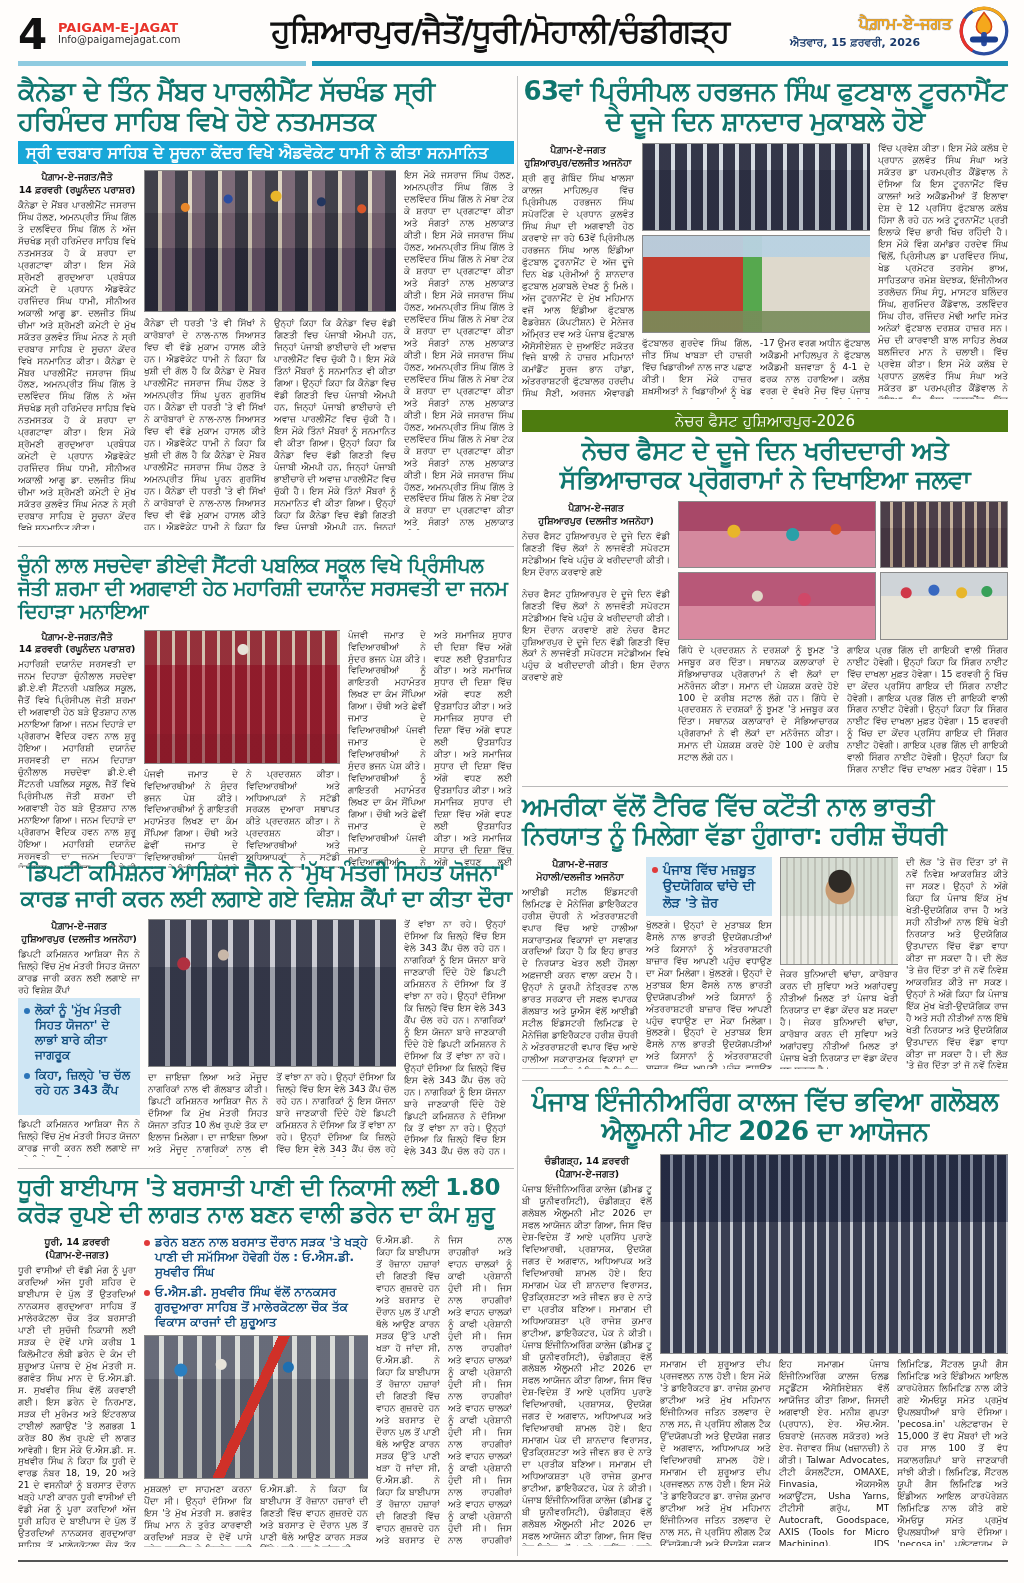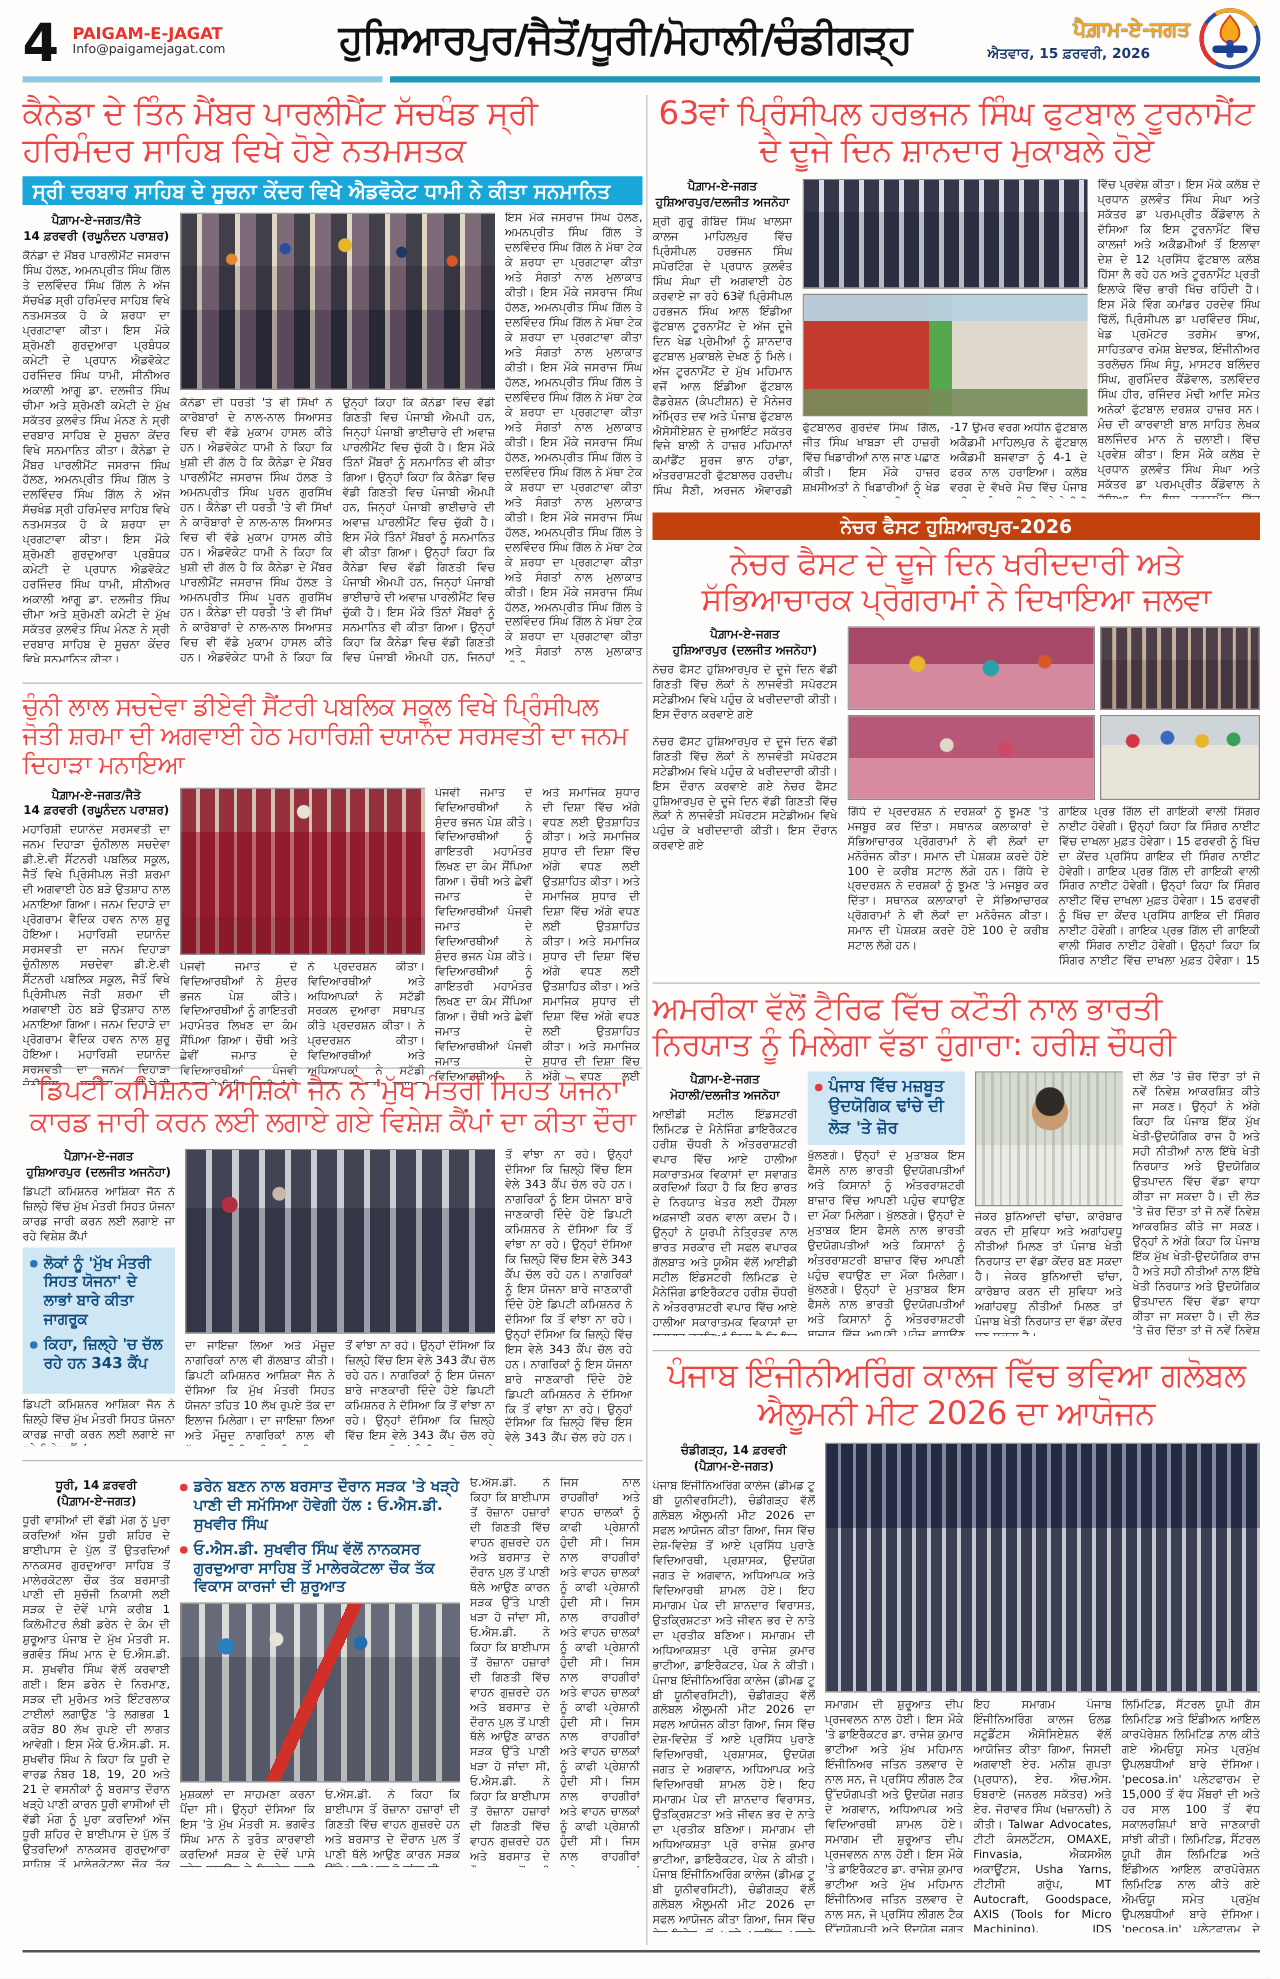--- a/index.html
+++ b/index.html
@@ -10,23 +10,23 @@
   .brand{position:absolute;left:58px;top:20px;font-size:13px;font-weight:bold;color:#e8332a;line-height:1.2;}
   .email{position:absolute;left:58px;top:34px;font-size:10px;color:#333;}
   .masthead{position:absolute;left:240px;top:12px;width:520px;text-align:center;font-size:32px;font-weight:bold;letter-spacing:-1px;}
   .brandpa{position:absolute;left:812px;top:14px;width:140px;text-align:right;font-size:16px;font-weight:bold;color:#f5a81c;text-shadow:0 0 1px #1a3f8f;}
   .dateline{position:absolute;left:790px;top:36px;width:162px;text-align:left;font-size:11px;font-weight:bold;color:#1a3a6b;}
   .logo{position:absolute;left:958px;top:5px;width:52px;height:52px;}
   .bar1{position:absolute;left:18px;top:61px;width:288px;height:5px;background:#8fcbe0;}
   .bar2{position:absolute;left:312px;top:61px;width:696px;height:5px;background:#1f97b8;}
   
   .art{position:absolute;}
-  .hl{font-weight:normal;color:#ef4444;line-height:1.16;letter-spacing:-0.5px;}
+  .hl{font-weight:bold;color:#0f766e;line-height:1.16;letter-spacing:-0.5px;}
   .sub{background:#18a7d8;color:#fff;font-weight:bold;font-size:16px;padding:2px 8px;white-space:nowrap;overflow:hidden;}
-  .banner{background:#c2410c;color:#fff;font-weight:bold;font-size:15px;text-align:center;padding:2px 4px;}
+  .banner{background:#4d7c0f;color:#fff;font-weight:normal;font-size:15px;text-align:center;padding:2px 4px;}
   .row{display:flex;gap:8px;align-items:stretch;}
   .colv{display:flex;flex-direction:column;overflow:hidden;}
   .txt{font-size:9px;line-height:1.33;text-align:justify;overflow:hidden;}
   .grow{flex:1 1 auto;min-height:0;}
   .by{text-align:center;font-weight:bold;font-size:9.5px;line-height:1.35;margin:1px 0 3px 0;}
   .bluebox{background:#cfe6f4;padding:5px 6px;margin:4px 0;}
   .bluebox .bl,.plainbl .bl{position:relative;padding-left:11px;font-weight:bold;color:#0f4c7e;font-size:12px;line-height:1.25;margin-bottom:5px;}
   .bl::before{content:"";position:absolute;left:0;top:5px;width:6px;height:6px;border-radius:50%;background:#e03a3a;}
   .bl.blue::before{background:#2b74b8;}
   .divh{position:absolute;background:#b9b9b9;height:1px;}
@@ -169,20 +169,21 @@
         </div>
       </div>
       <div class="colv" style="flex:0 0 102px;">
         <div class="txt grow">ਤੋਂ ਵਾਂਝਾ ਨਾ ਰਹੇ। ਉਨ੍ਹਾਂ ਦੱਸਿਆ ਕਿ ਜ਼ਿਲ੍ਹੇ ਵਿੱਚ ਇਸ ਵੇਲੇ 343 ਕੈਂਪ ਚੱਲ ਰਹੇ ਹਨ। ਨਾਗਰਿਕਾਂ ਨੂੰ ਇਸ ਯੋਜਨਾ ਬਾਰੇ ਜਾਣਕਾਰੀ ਦਿੰਦੇ ਹੋਏ ਡਿਪਟੀ ਕਮਿਸ਼ਨਰ ਨੇ ਦੱਸਿਆ ਕਿ ਤੋਂ ਵਾਂਝਾ ਨਾ ਰਹੇ। ਉਨ੍ਹਾਂ ਦੱਸਿਆ ਕਿ ਜ਼ਿਲ੍ਹੇ ਵਿੱਚ ਇਸ ਵੇਲੇ 343 ਕੈਂਪ ਚੱਲ ਰਹੇ ਹਨ। ਨਾਗਰਿਕਾਂ ਨੂੰ ਇਸ ਯੋਜਨਾ ਬਾਰੇ ਜਾਣਕਾਰੀ ਦਿੰਦੇ ਹੋਏ ਡਿਪਟੀ ਕਮਿਸ਼ਨਰ ਨੇ ਦੱਸਿਆ ਕਿ ਤੋਂ ਵਾਂਝਾ ਨਾ ਰਹੇ। ਉਨ੍ਹਾਂ ਦੱਸਿਆ ਕਿ ਜ਼ਿਲ੍ਹੇ ਵਿੱਚ ਇਸ ਵੇਲੇ 343 ਕੈਂਪ ਚੱਲ ਰਹੇ ਹਨ। ਨਾਗਰਿਕਾਂ ਨੂੰ ਇਸ ਯੋਜਨਾ ਬਾਰੇ ਜਾਣਕਾਰੀ ਦਿੰਦੇ ਹੋਏ ਡਿਪਟੀ ਕਮਿਸ਼ਨਰ ਨੇ ਦੱਸਿਆ ਕਿ ਤੋਂ ਵਾਂਝਾ ਨਾ ਰਹੇ। ਉਨ੍ਹਾਂ ਦੱਸਿਆ ਕਿ ਜ਼ਿਲ੍ਹੇ ਵਿੱਚ ਇਸ ਵੇਲੇ 343 ਕੈਂਪ ਚੱਲ ਰਹੇ ਹਨ। ਨਾਗਰਿਕਾਂ ਨੂੰ ਇਸ ਯੋਜਨਾ ਬਾਰੇ ਜਾਣਕਾਰੀ ਦਿੰਦੇ ਹੋਏ ਡਿਪਟੀ ਕਮਿਸ਼ਨਰ ਨੇ ਦੱਸਿਆ ਕਿ</div>
       </div>
     </div>
   </div>
   <div class="divh" style="left:18px;top:1168px;width:496px;"></div>
 
   <div class="art" style="left:18px;top:1174px;width:496px;">
+    <div class="hl" style="font-size:23px;">ਧੂਰੀ ਬਾਈਪਾਸ 'ਤੇ ਬਰਸਾਤੀ ਪਾਣੀ ਦੀ ਨਿਕਾਸੀ ਲਈ 1.80 ਕਰੋੜ ਰੁਪਏ ਦੀ ਲਾਗਤ ਨਾਲ ਬਣਨ ਵਾਲੀ ਡਰੇਨ ਦਾ ਕੰਮ ਸ਼ੁਰੂ</div>
     <div class="row" style="margin-top:8px;height:312px;">
       <div class="colv" style="flex:0 0 118px;">
         <div class="by"><span>ਧੂਰੀ, 14 ਫ਼ਰਵਰੀ</span><br><span>(ਪੈਗ਼ਾਮ-ਏ-ਜਗਤ)</span></div>
         <div class="txt grow">ਧੂਰੀ ਵਾਸੀਆਂ ਦੀ ਵੱਡੀ ਮੰਗ ਨੂੰ ਪੂਰਾ ਕਰਦਿਆਂ ਅੱਜ ਧੂਰੀ ਸ਼ਹਿਰ ਦੇ ਬਾਈਪਾਸ ਦੇ ਪੁੱਲ ਤੋਂ ਉਤਰਦਿਆਂ ਨਾਨਕਸਰ ਗੁਰਦੁਆਰਾ ਸਾਹਿਬ ਤੋਂ ਮਾਲੇਰਕੋਟਲਾ ਚੌਕ ਤੱਕ ਬਰਸਾਤੀ ਪਾਣੀ ਦੀ ਸੁਚੱਜੀ ਨਿਕਾਸੀ ਲਈ ਸੜਕ ਦੇ ਦੋਵੇਂ ਪਾਸੇ ਕਰੀਬ 1 ਕਿਲੋਮੀਟਰ ਲੰਬੀ ਡਰੇਨ ਦੇ ਕੰਮ ਦੀ ਸ਼ੁਰੂਆਤ ਪੰਜਾਬ ਦੇ ਮੁੱਖ ਮੰਤਰੀ ਸ. ਭਗਵੰਤ ਸਿੰਘ ਮਾਨ ਦੇ ਓ.ਐਸ.ਡੀ. ਸ. ਸੁਖਵੀਰ ਸਿੰਘ ਵੱਲੋਂ ਕਰਵਾਈ ਗਈ। ਇਸ ਡਰੇਨ ਦੇ ਨਿਰਮਾਣ, ਸੜਕ ਦੀ ਮੁਰੰਮਤ ਅਤੇ ਇੰਟਰਲਾਕ ਟਾਈਲਾਂ ਲਗਾਉਣ 'ਤੇ ਲਗਭਗ 1 ਕਰੋੜ 80 ਲੱਖ ਰੁਪਏ ਦੀ ਲਾਗਤ ਆਵੇਗੀ। ਇਸ ਮੌਕੇ ਓ.ਐਸ.ਡੀ. ਸ. ਸੁਖਵੀਰ ਸਿੰਘ ਨੇ ਕਿਹਾ ਕਿ ਧੂਰੀ ਦੇ ਵਾਰਡ ਨੰਬਰ 18, 19, 20 ਅਤੇ 21 ਦੇ ਵਸਨੀਕਾਂ ਨੂੰ ਬਰਸਾਤ ਦੌਰਾਨ ਖੜ੍ਹੇ ਪਾਣੀ ਕਾਰਨ ਧੂਰੀ ਵਾਸੀਆਂ ਦੀ ਵੱਡੀ ਮੰਗ ਨੂੰ ਪੂਰਾ ਕਰਦਿਆਂ ਅੱਜ ਧੂਰੀ ਸ਼ਹਿਰ ਦੇ ਬਾਈਪਾਸ ਦੇ ਪੁੱਲ ਤੋਂ ਉਤਰਦਿਆਂ ਨਾਨਕਸਰ ਗੁਰਦੁਆਰਾ ਸਾਹਿਬ ਤੋਂ ਮਾਲੇਰਕੋਟਲਾ ਚੌਕ ਤੱਕ ਬਰਸਾਤੀ ਪਾਣੀ ਦੀ ਸੁਚੱਜੀ ਨਿਕਾਸੀ ਲਈ ਸੜਕ ਦੇ ਦੋਵੇਂ ਪਾਸੇ ਕਰੀਬ 1 ਕਿਲੋਮੀਟਰ ਲੰਬੀ ਡਰੇਨ ਦੇ ਕੰਮ ਦੀ ਸ਼ੁਰੂਆਤ ਪੰਜਾਬ ਦੇ ਮੁੱਖ ਮੰਤਰੀ ਸ. ਭਗਵੰਤ ਸਿੰਘ ਮਾਨ ਦੇ ਓ.ਐਸ.ਡੀ. ਸ. ਸੁਖਵੀਰ ਸਿੰਘ ਵੱਲੋਂ ਕਰਵਾਈ ਗਈ। ਇਸ ਡਰੇਨ ਦੇ ਨਿਰਮਾਣ, ਸੜਕ ਦੀ ਮੁਰੰਮਤ ਅਤੇ ਇੰਟਰਲਾਕ ਟਾਈਲਾਂ ਲਗਾਉਣ 'ਤੇ ਲਗਭਗ 1 ਕਰੋੜ 80 ਲੱਖ ਰੁਪਏ ਦੀ ਲਾਗਤ ਆਵੇਗੀ। ਇਸ ਮੌਕੇ ਓ.ਐਸ.ਡੀ. ਸ. ਸੁਖਵੀਰ ਸਿੰਘ ਨੇ ਕਿਹਾ ਕਿ ਧੂਰੀ ਦੇ ਵਾਰਡ ਨੰਬਰ 18, 19, 20 ਅਤੇ 21 ਦੇ ਵਸਨੀਕਾਂ ਨੂੰ ਬਰਸਾਤ ਦੌਰਾਨ ਖੜ੍ਹੇ ਪਾਣੀ ਕਾਰਨ</div>
       </div>
       <div class="colv" style="flex:0 0 224px;">
         <div class="plainbl">
           <div class="bl">ਡਰੇਨ ਬਣਨ ਨਾਲ ਬਰਸਾਤ ਦੌਰਾਨ ਸੜਕ 'ਤੇ ਖੜ੍ਹੇ ਪਾਣੀ ਦੀ ਸਮੱਸਿਆ ਹੋਵੇਗੀ ਹੱਲ : ਓ.ਐਸ.ਡੀ. ਸੁਖਵੀਰ ਸਿੰਘ</div>
           <div class="bl">ਓ.ਐਸ.ਡੀ. ਸੁਖਵੀਰ ਸਿੰਘ ਵੱਲੋਂ ਨਾਨਕਸਰ ਗੁਰਦੁਆਰਾ ਸਾਹਿਬ ਤੋਂ ਮਾਲੇਰਕੋਟਲਾ ਚੌਕ ਤੱਕ ਵਿਕਾਸ ਕਾਰਜਾਂ ਦੀ ਸ਼ੁਰੂਆਤ</div>
         </div>

